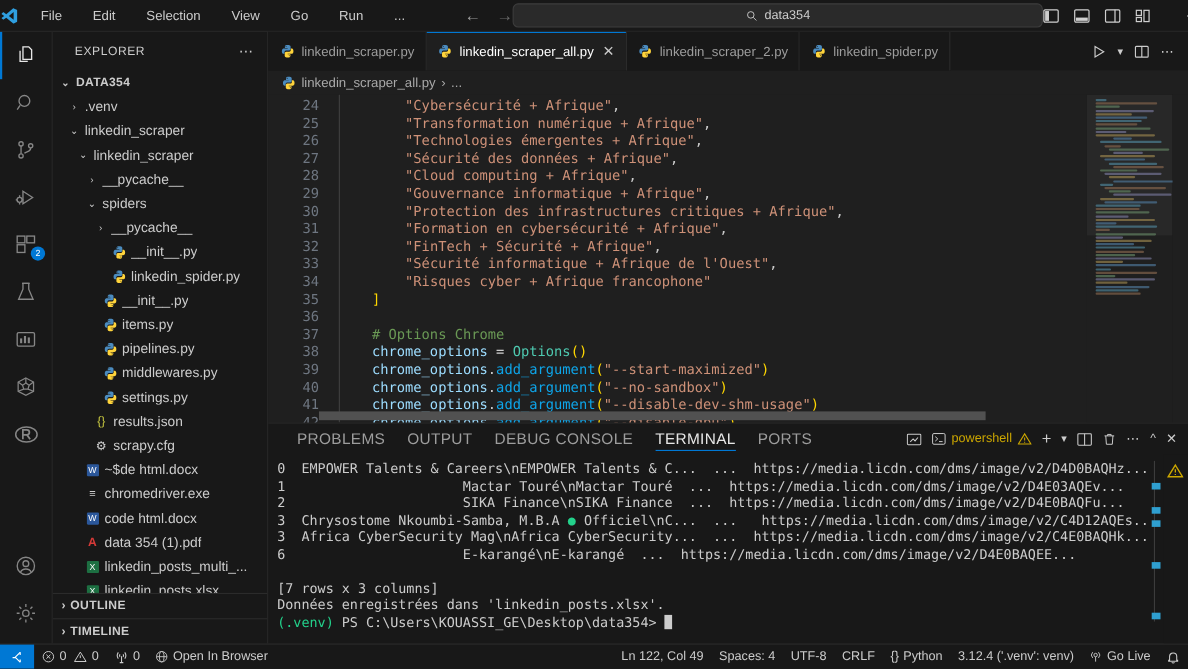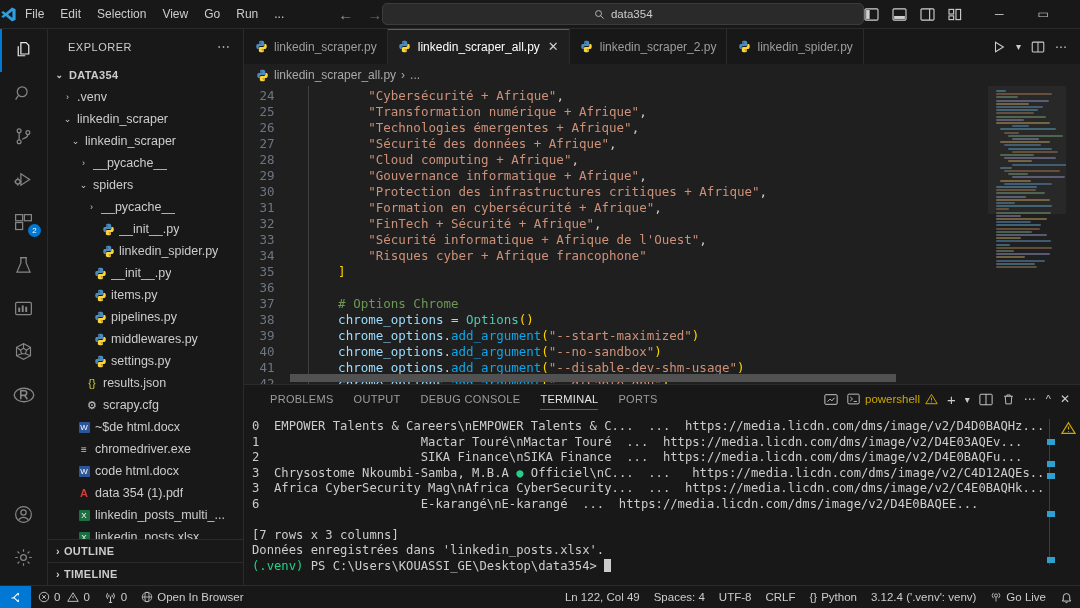--- a/index.html
+++ b/index.html
@@ -14,21 +14,21 @@
   }
   .app { position: relative; width: 1080px; height: 608px; display: flex; flex-direction: column; }
 
   
   .titlebar {
     height: 28px; background: #181818; display: flex; align-items: center;
     border-bottom: 1px solid #2b2b2b; flex: none;
   }
   .vscode-logo { width: 34px; height: 28px; display:flex; align-items:center; justify-content:center; }
   .menu { display: flex; align-items: center; gap: 0px; }
-  .menu-item { padding: 3px 8px; font-size: 12px; color: #cccccc; line-height: 16px; border-radius: 3px;}
+  .menu-item { padding: 3px 8px; font-size: 12px; color: #cccccc; line-height: 16px; border-radius: 3px; margin-left: 12px;}
   .nav-arrows { display:flex; align-items:center; gap: 14px; margin-left: 46px; color:#9b9b9b; }
   .arrow { font-size: 15px; line-height: 1; }
   .search-wrap { flex: 1; display: flex; justify-content: center; }
   .cmd-center {
     width: 480px; height: 20px; background: #2a2a2a; border: 1px solid #3c3c3c;
     border-radius: 5px; display: flex; align-items: center; justify-content: center;
     gap: 6px; color: #cccccc; font-size: 11.5px;
   }
   .win-right { display:flex; align-items:center; }
   .layout-icons { display:flex; align-items:center; gap: 13px; padding-right: 14px; color:#cfcfcf; }
@@ -95,21 +95,21 @@
     height: 22px; display: flex; align-items: center; gap: 5px; padding-left: 12px;
     font-size: 12px; color: #a9a9a9; background:#1f1f1f; flex:none;
   }
 
   .editorarea { flex: 1; position: relative; overflow: hidden; background: #1f1f1f; display:flex; }
   .code {
     flex: 1; position: relative; font-family: "DejaVu Sans Mono", monospace;
     font-size: 12.5px; line-height: 16px; padding-top: 2px; min-width:0;
   }
   .cline { display: flex; height: 16px; }
-  .ln { width: 46px; text-align: center; color: #6e7681; padding-right: 18px; flex:none; }
+  .ln { width: 46px; text-align: right; color: #6e7681; padding-right: 18px; flex:none; }
   .ctext { white-space: pre; }
   .tok-str { color: #ce9178; }
   .tok-com { color: #6a9955; }
   .tok-var { color: #9cdcfe; }
   .tok-fn  { color: #0ea5e9; }
   .tok-cls { color: #4ec9b0; }
   .tok-pun { color: #cccccc; }
   .tok-par { color: #ffd700; }
   .indent-guide { position:absolute; left:64px; top:0; bottom:0; width:1px; background:#404040; }
   .minimap { width: 78px; flex:none; position: relative; background:#1f1f1f; overflow:hidden; }
@@ -119,21 +119,21 @@
   .hscroll {
     position: absolute; left: 46px; right: 92px; bottom: 2px; height: 8px;
     background: #515151; border-radius: 0;
   }
 
   
   .panel { height: 200px; background: #181818; display: flex; flex-direction: column; flex:none; border-top:1px solid #2b2b2b; }
   .panel-head { height: 28px; display:flex; align-items: stretch; justify-content: space-between; flex:none; }
   .ptabs { display: flex; align-items: stretch; padding-left: 16px; gap: 0; }
   .ptab {
-    display:flex; align-items:center; padding: 0 10px; font-size: 11px; letter-spacing:.3px;
+    display:flex; align-items:center; padding: 0 10px; font-size: 14px; letter-spacing:.3px;
     color: #9d9d9d; position: relative; text-transform: uppercase;
   }
   .ptab.active { color: #e7e7e7; }
   .ptab.active:after { content:""; position:absolute; left:10px; right:10px; bottom:3px; height:1px; background:#0078d4; }
   .pactions { display:flex; align-items:center; gap: 9px; padding-right: 10px; color:#cccccc; font-size:12px;}
   .shell-chip { display:flex; align-items:center; gap:5px; color:#cccccc; font-size:11.5px; }
   .term {
     flex: 1; position: relative; overflow: hidden; font-family: "DejaVu Sans Mono", monospace;
     font-size: 12.2px; line-height: 15.5px; color: #cccccc; padding: 6px 0 0 8px;
   }

